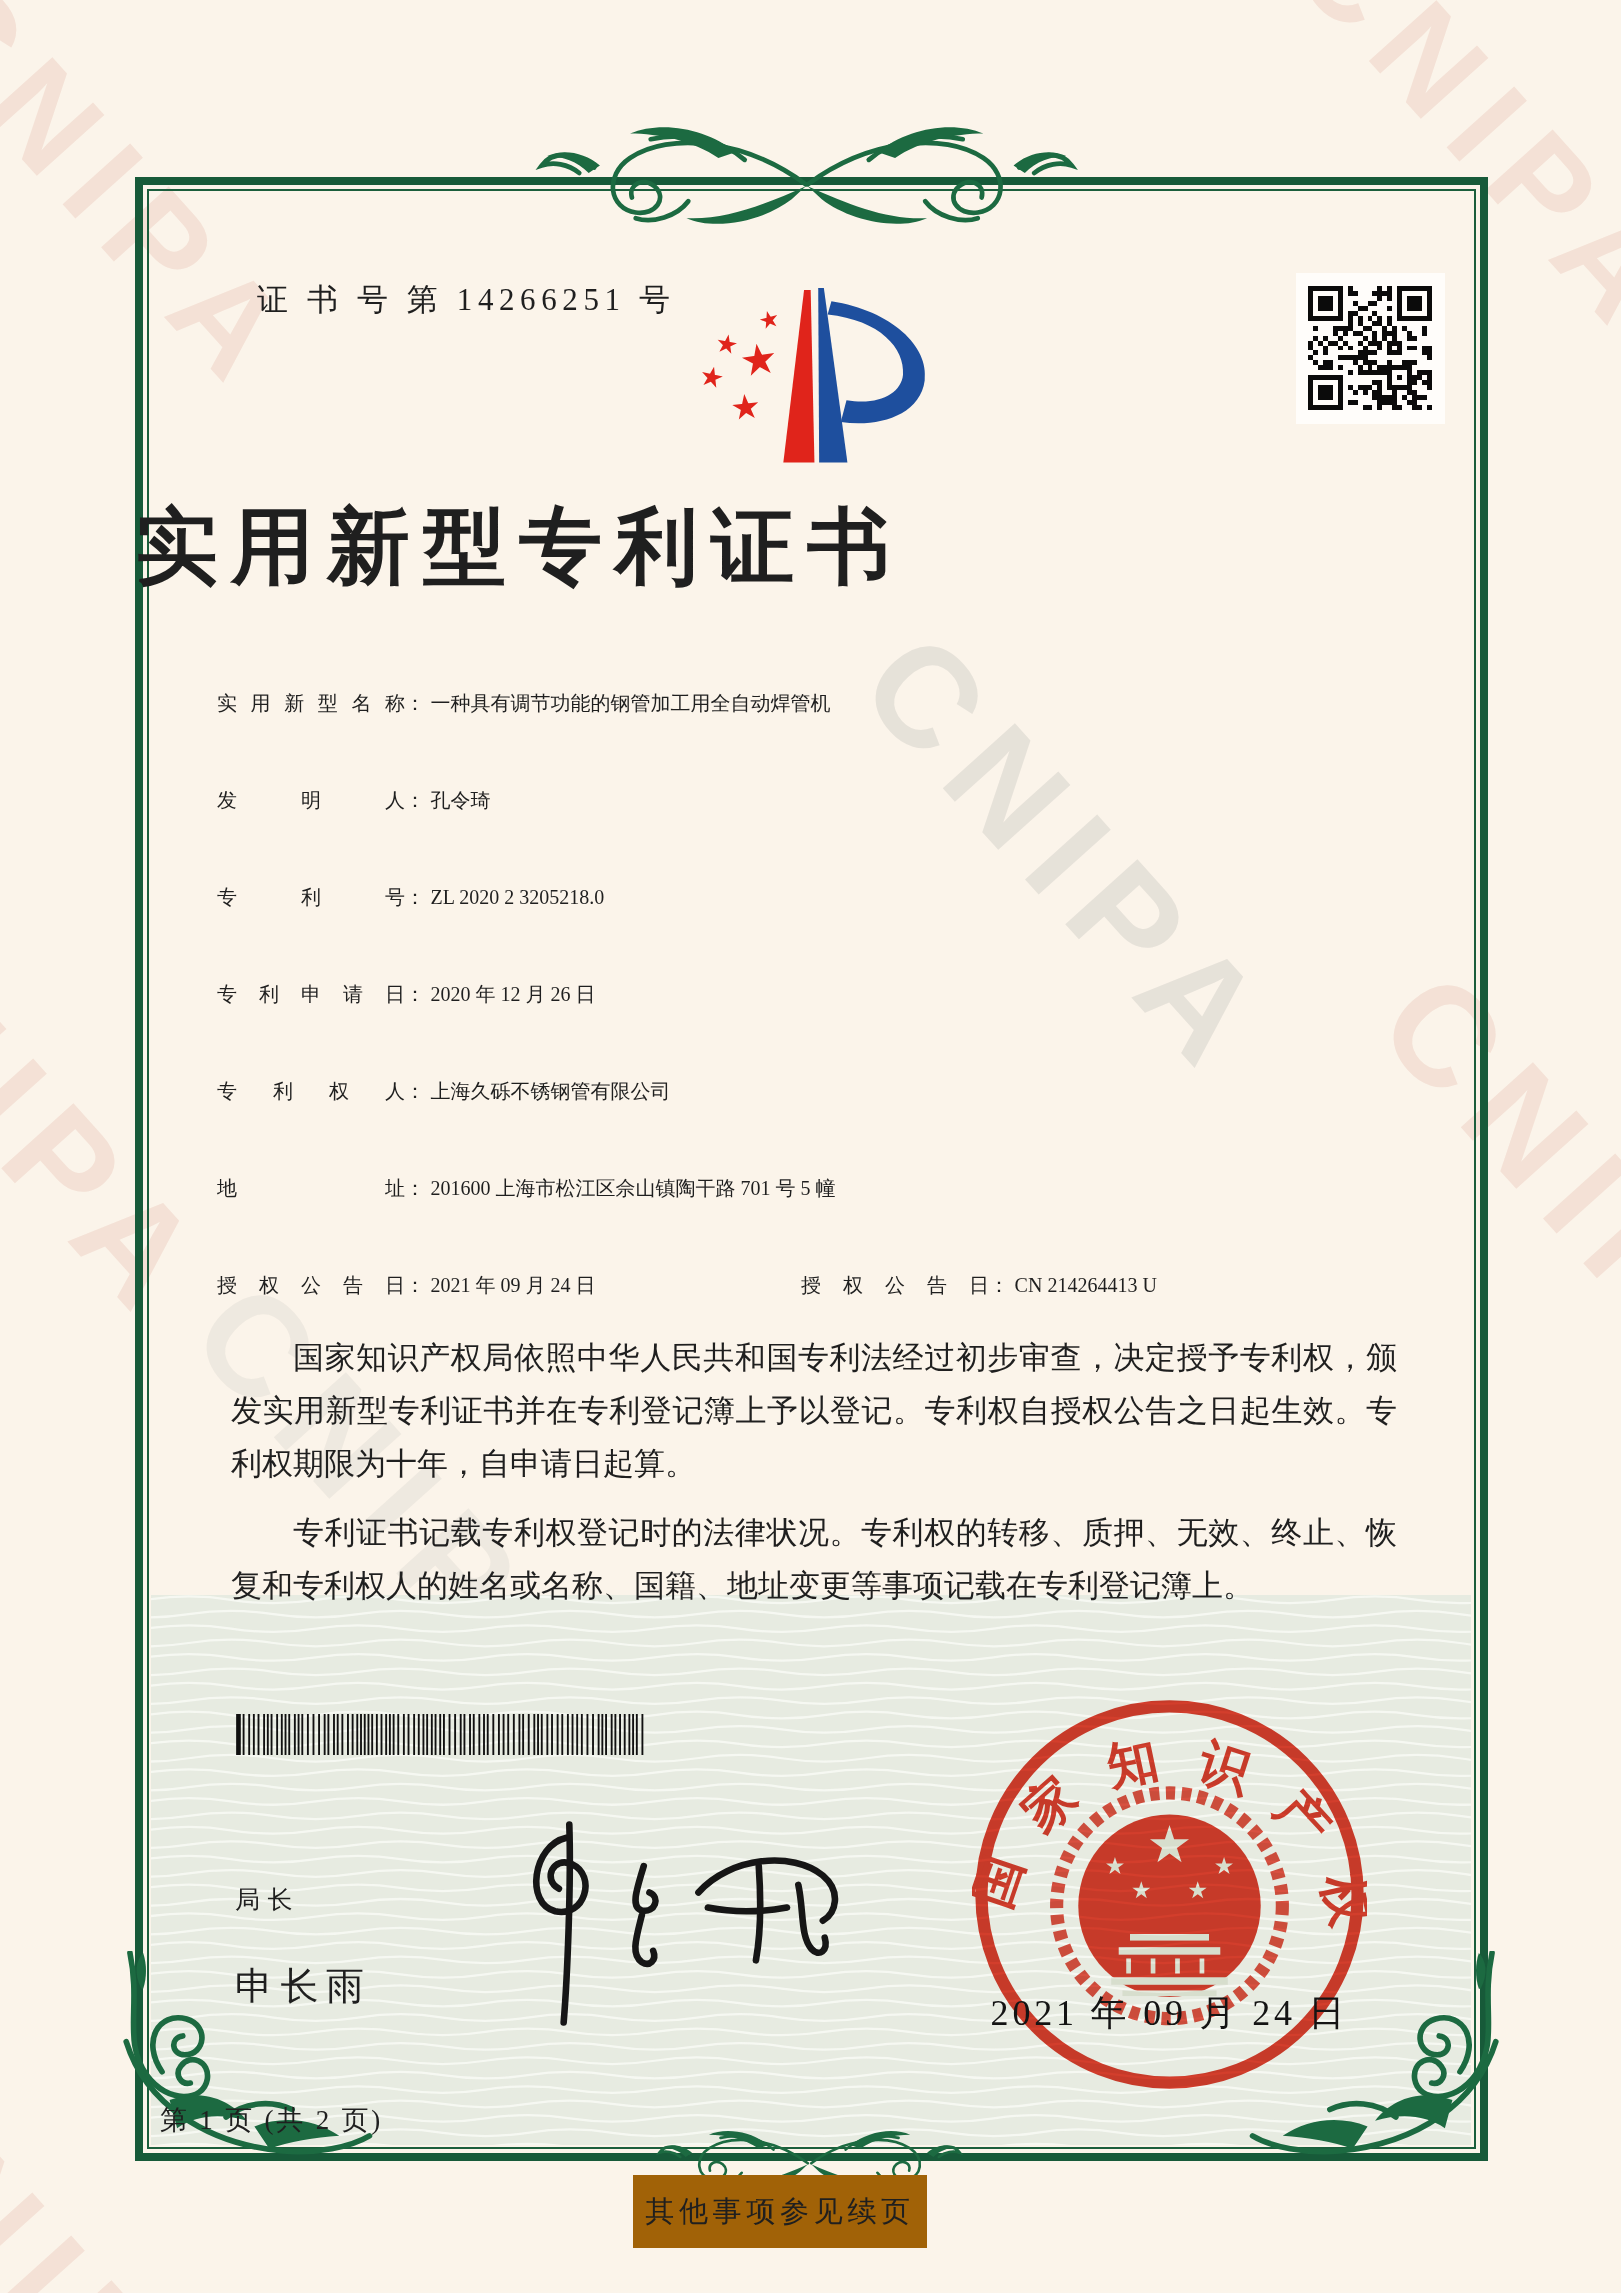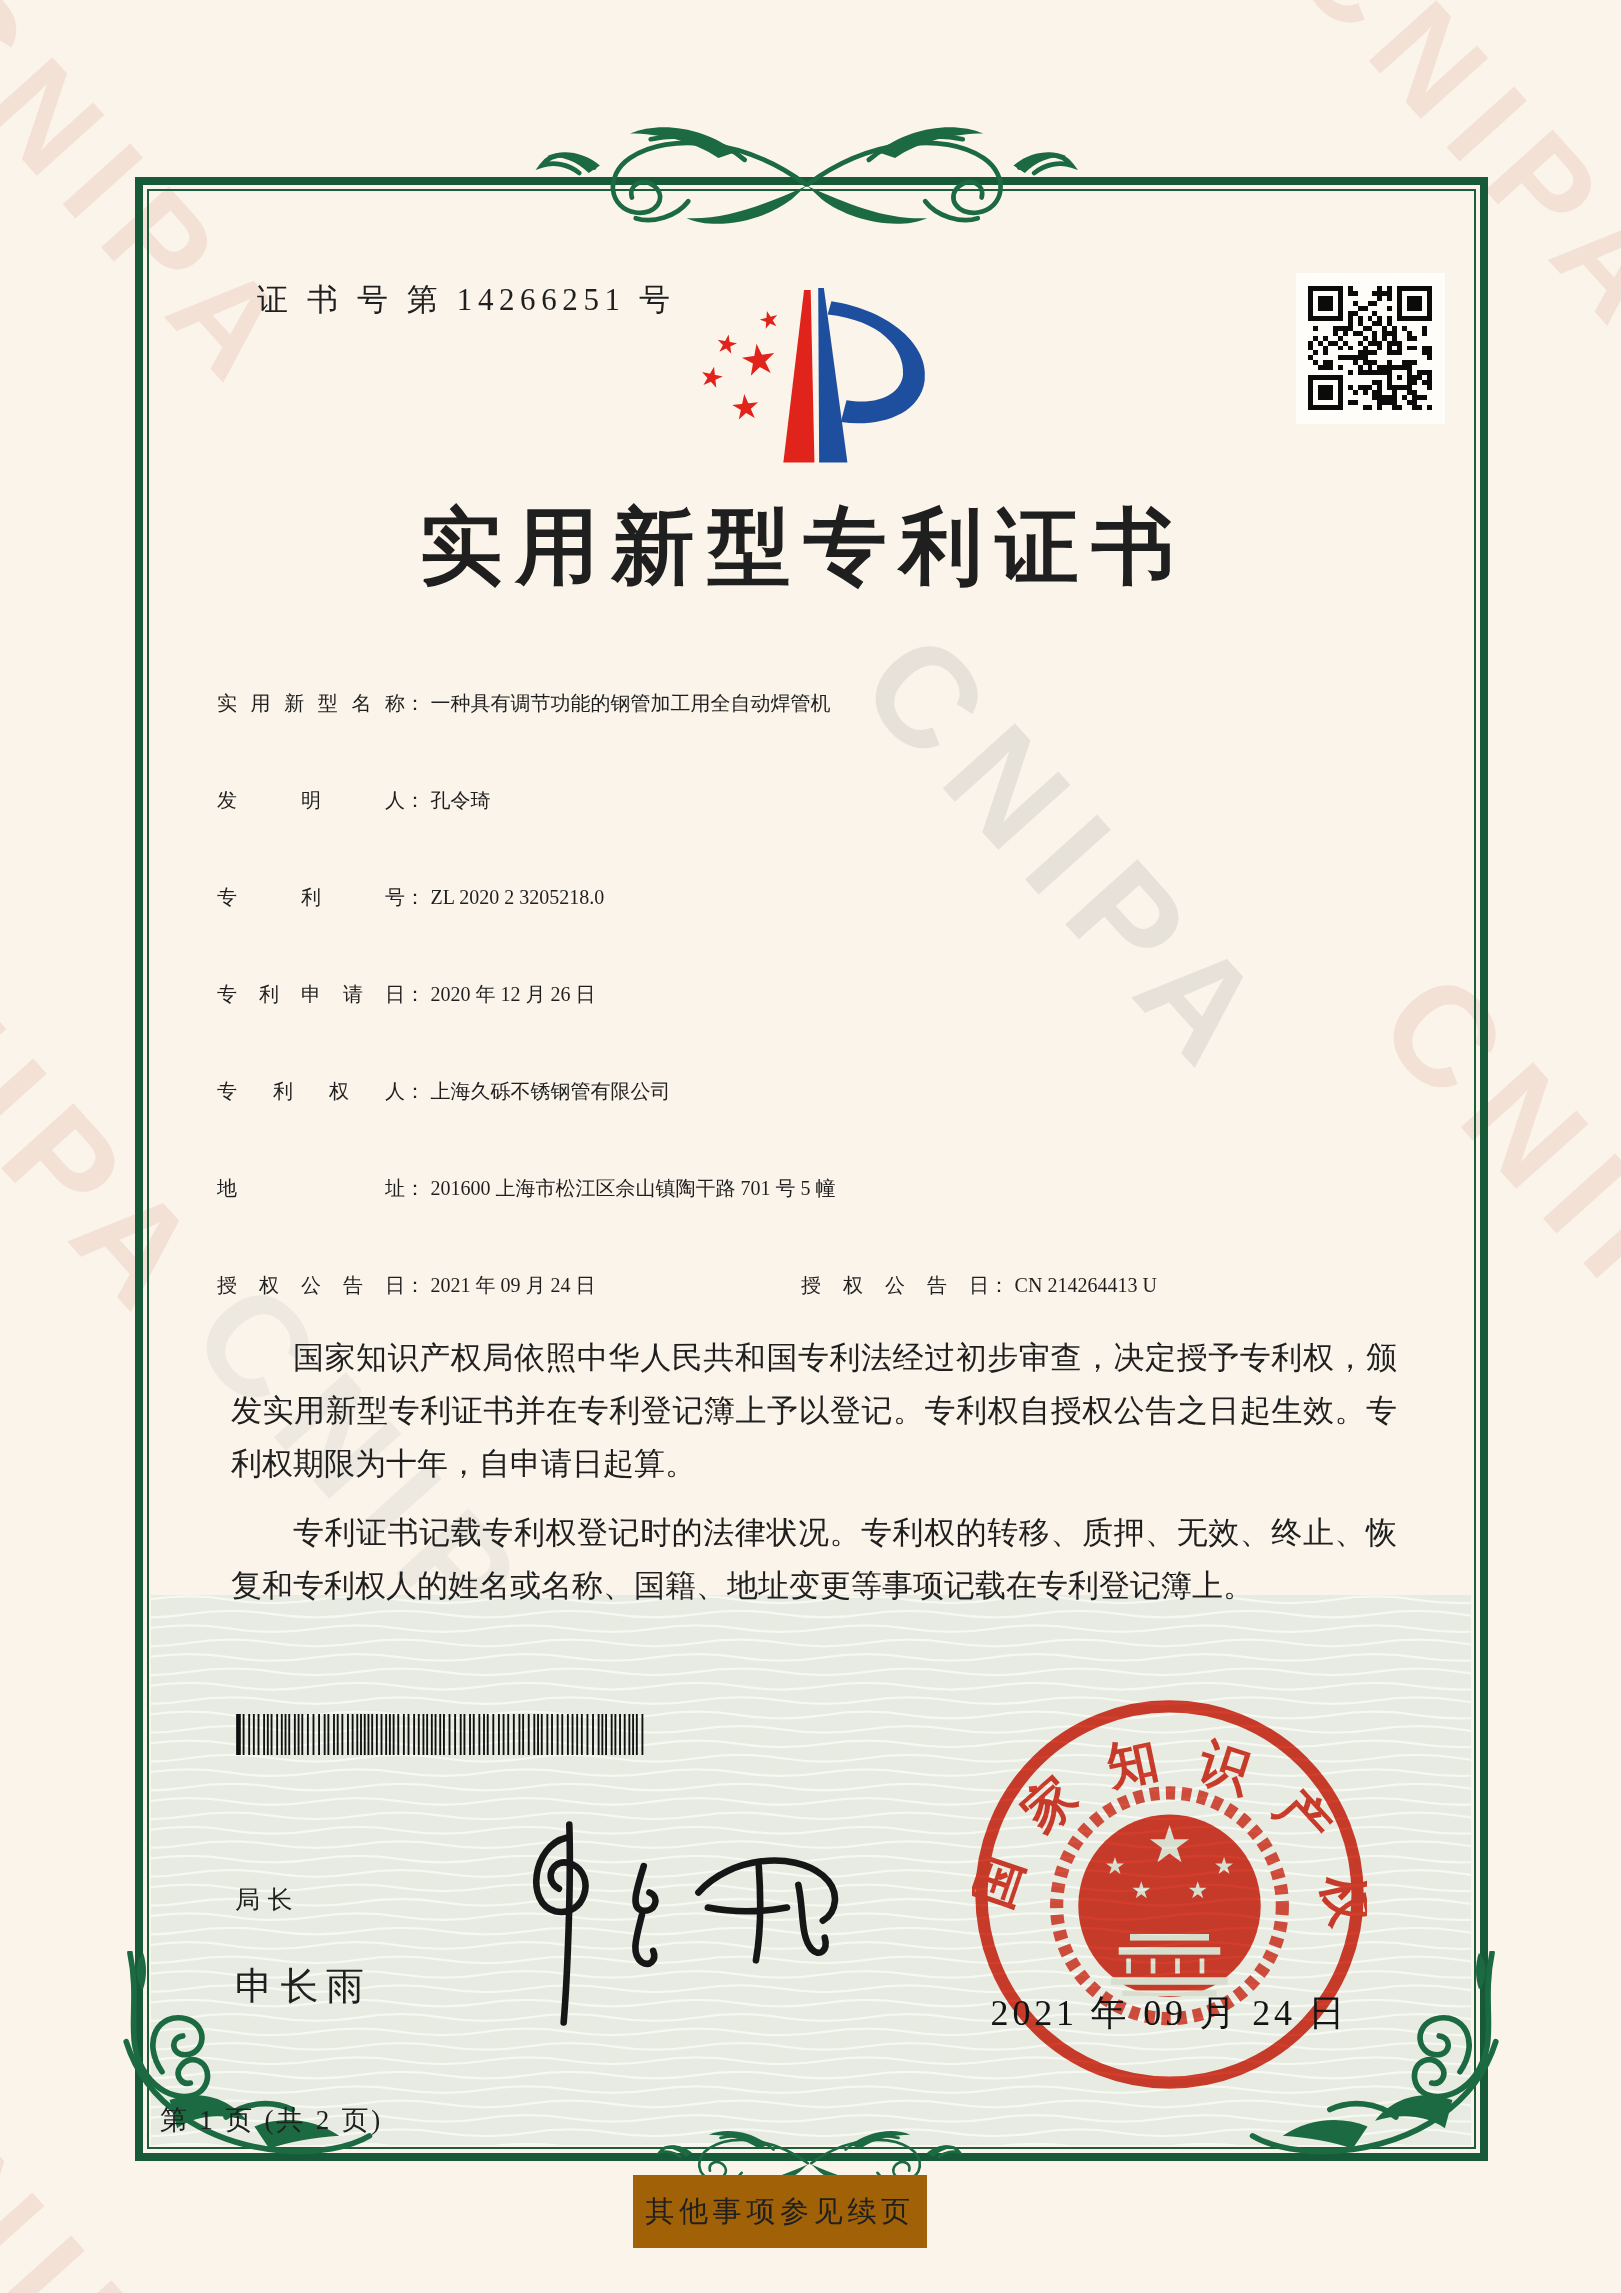--- a/index.html
+++ b/index.html
@@ -22,21 +22,21 @@
   #waves-svg{display:block;}
   #waves-svg path{stroke:#f7f9f4;stroke-width:2.4;fill:none;opacity:.9;}
 
   .orn{position:absolute;z-index:4;}
 
   
   .cert-no{position:absolute;left:209px;top:279px;font-size:31px;letter-spacing:5.6px;z-index:5;margin-left:48px;}
   .logo{position:absolute;left:690px;top:273px;z-index:5;}
   .qr{position:absolute;left:1296px;top:273px;width:149px;height:151px;background:#fffdfa;z-index:5;}
   .qr svg{position:absolute;left:12.2px;top:13px;}
-  .title{position:absolute;left:135px;top:492px;width:1337px;text-align:center;
+  .title{position:absolute;left:135px;top:492px;width:1337px;
          font-size:83px;font-weight:700;letter-spacing:13px;z-index:5;}
 
   .frow{position:absolute;left:217px;font-size:20px;z-index:5;white-space:nowrap;}
   .flabel{display:inline-block;width:188px;text-align:justify;text-align-last:justify;vertical-align:bottom;}
   .fcolon{display:inline-block;margin-right:5.6px;}
   .grant2{position:absolute;left:584px;top:0;}
 
   .paras{position:absolute;left:215px;top:1315px;width:1198px;z-index:5;}
   .paras p{margin:16px;font-size:31px;line-height:53px;text-indent:2em;text-align:justify;}
 

